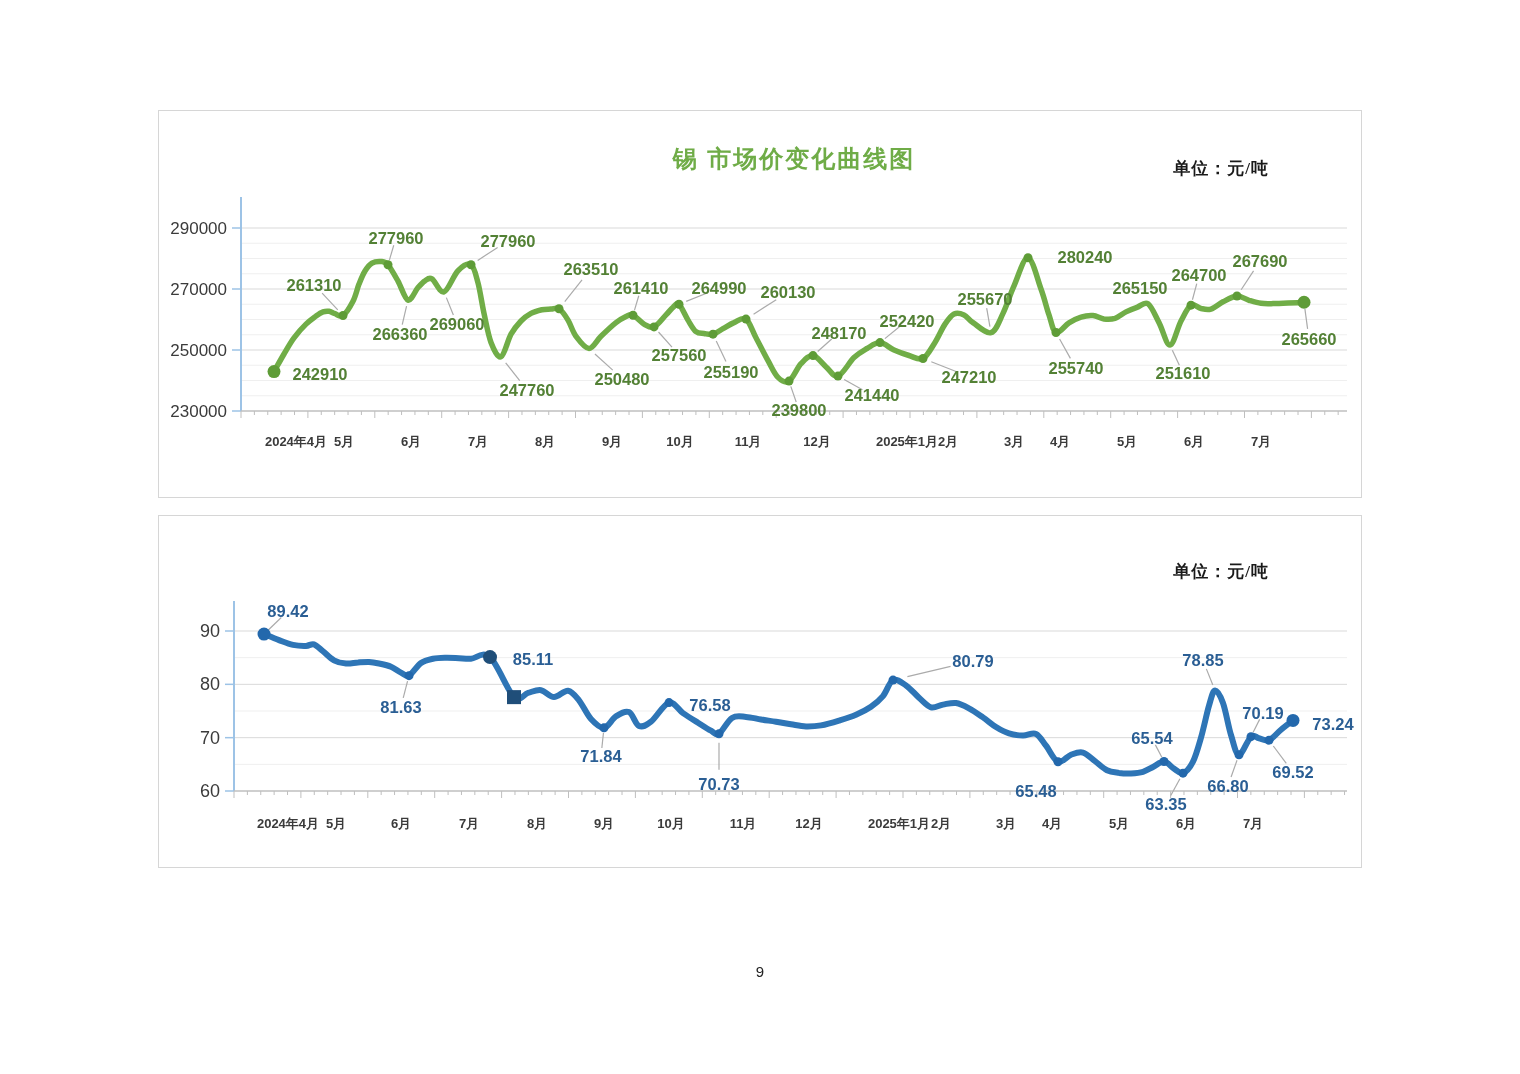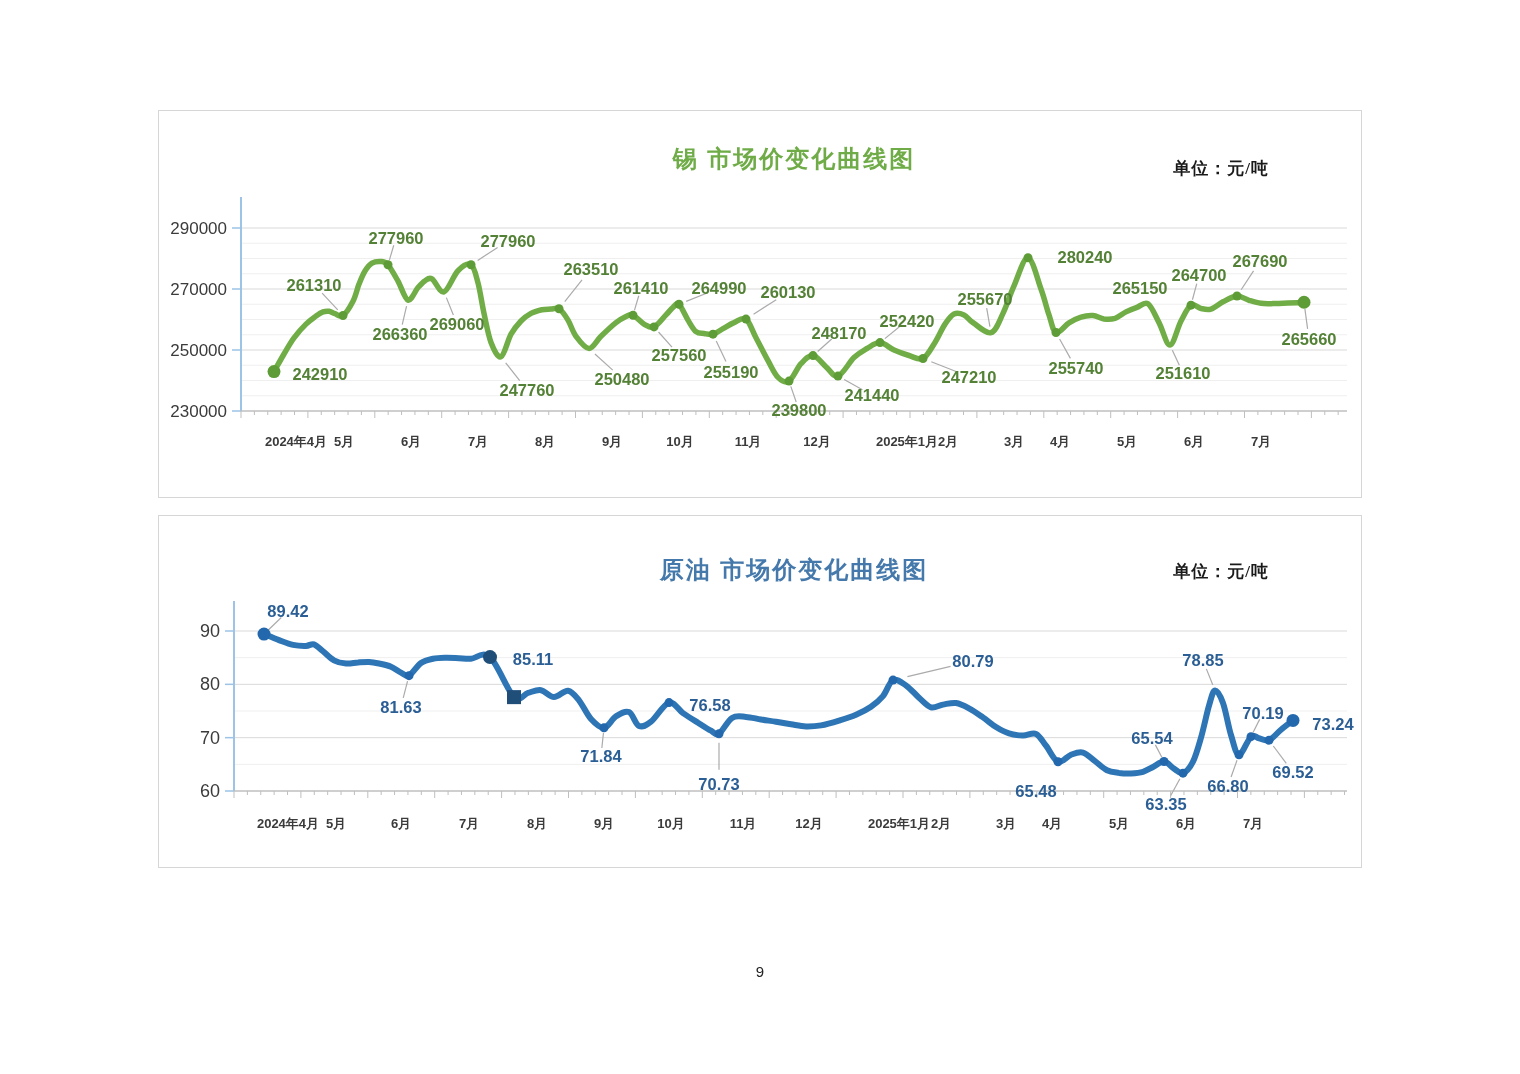--- a/index.html
+++ b/index.html
@@ -211,21 +211,20 @@
       <text x="917" y="263.493" font-family="&quot;Liberation Sans&quot;,&quot;DejaVu Sans&quot;,sans-serif" text-anchor="middle" font-size="16.5" font-weight="700" fill="#538135">255740</text>
       <text x="981" y="182.7925" font-family="&quot;Liberation Sans&quot;,&quot;DejaVu Sans&quot;,sans-serif" text-anchor="middle" font-size="16.5" font-weight="700" fill="#538135">265150</text>
       <text x="1024" y="268.0895" font-family="&quot;Liberation Sans&quot;,&quot;DejaVu Sans&quot;,sans-serif" text-anchor="middle" font-size="16.5" font-weight="700" fill="#538135">251610</text>
       <text x="1040" y="170.165" font-family="&quot;Liberation Sans&quot;,&quot;DejaVu Sans&quot;,sans-serif" text-anchor="middle" font-size="16.5" font-weight="700" fill="#538135">264700</text>
       <text x="1101" y="156.0455" font-family="&quot;Liberation Sans&quot;,&quot;DejaVu Sans&quot;,sans-serif" text-anchor="middle" font-size="16.5" font-weight="700" fill="#538135">267690</text>
       <text x="1150" y="234.237" font-family="&quot;Liberation Sans&quot;,&quot;DejaVu Sans&quot;,sans-serif" text-anchor="middle" font-size="16.5" font-weight="700" fill="#538135">265660</text>
     </svg>
 </div>
 
 <div class="card" id="card-1" style="left:158px;top:515px;width:1204px;height:353px;">
-  <div class="chart-title" style="color: rgb(69, 121, 171); top: 38px;">原油 市场价变化曲线图</div>
   <div class="unit-label" style="top: 44px;">单位：元/吨</div>
   <svg class="chart-svg" width="1204" height="353" viewBox="0 0 1204 353">
       <line x1="75" x2="1188" y1="248.3335" y2="248.3335" stroke="#efefef" stroke-width="1"></line>
       <line x1="75" x2="1188" y1="221.667" y2="221.667" stroke="#d9d9d9" stroke-width="1"></line>
       <line x1="75" x2="1188" y1="195.0005" y2="195.0005" stroke="#efefef" stroke-width="1"></line>
       <line x1="75" x2="1188" y1="168.334" y2="168.334" stroke="#d9d9d9" stroke-width="1"></line>
       <line x1="75" x2="1188" y1="141.6675" y2="141.6675" stroke="#efefef" stroke-width="1"></line>
       <line x1="75" x2="1188" y1="115.00099999999998" y2="115.00099999999998" stroke="#d9d9d9" stroke-width="1"></line>
       <line x1="75" x2="75" y1="85" y2="275" stroke="#9DC3E6" stroke-width="2"></line>
       <line x1="66" x2="75" y1="115.00099999999998" y2="115.00099999999998" stroke="#9DC3E6" stroke-width="1.5"></line>

